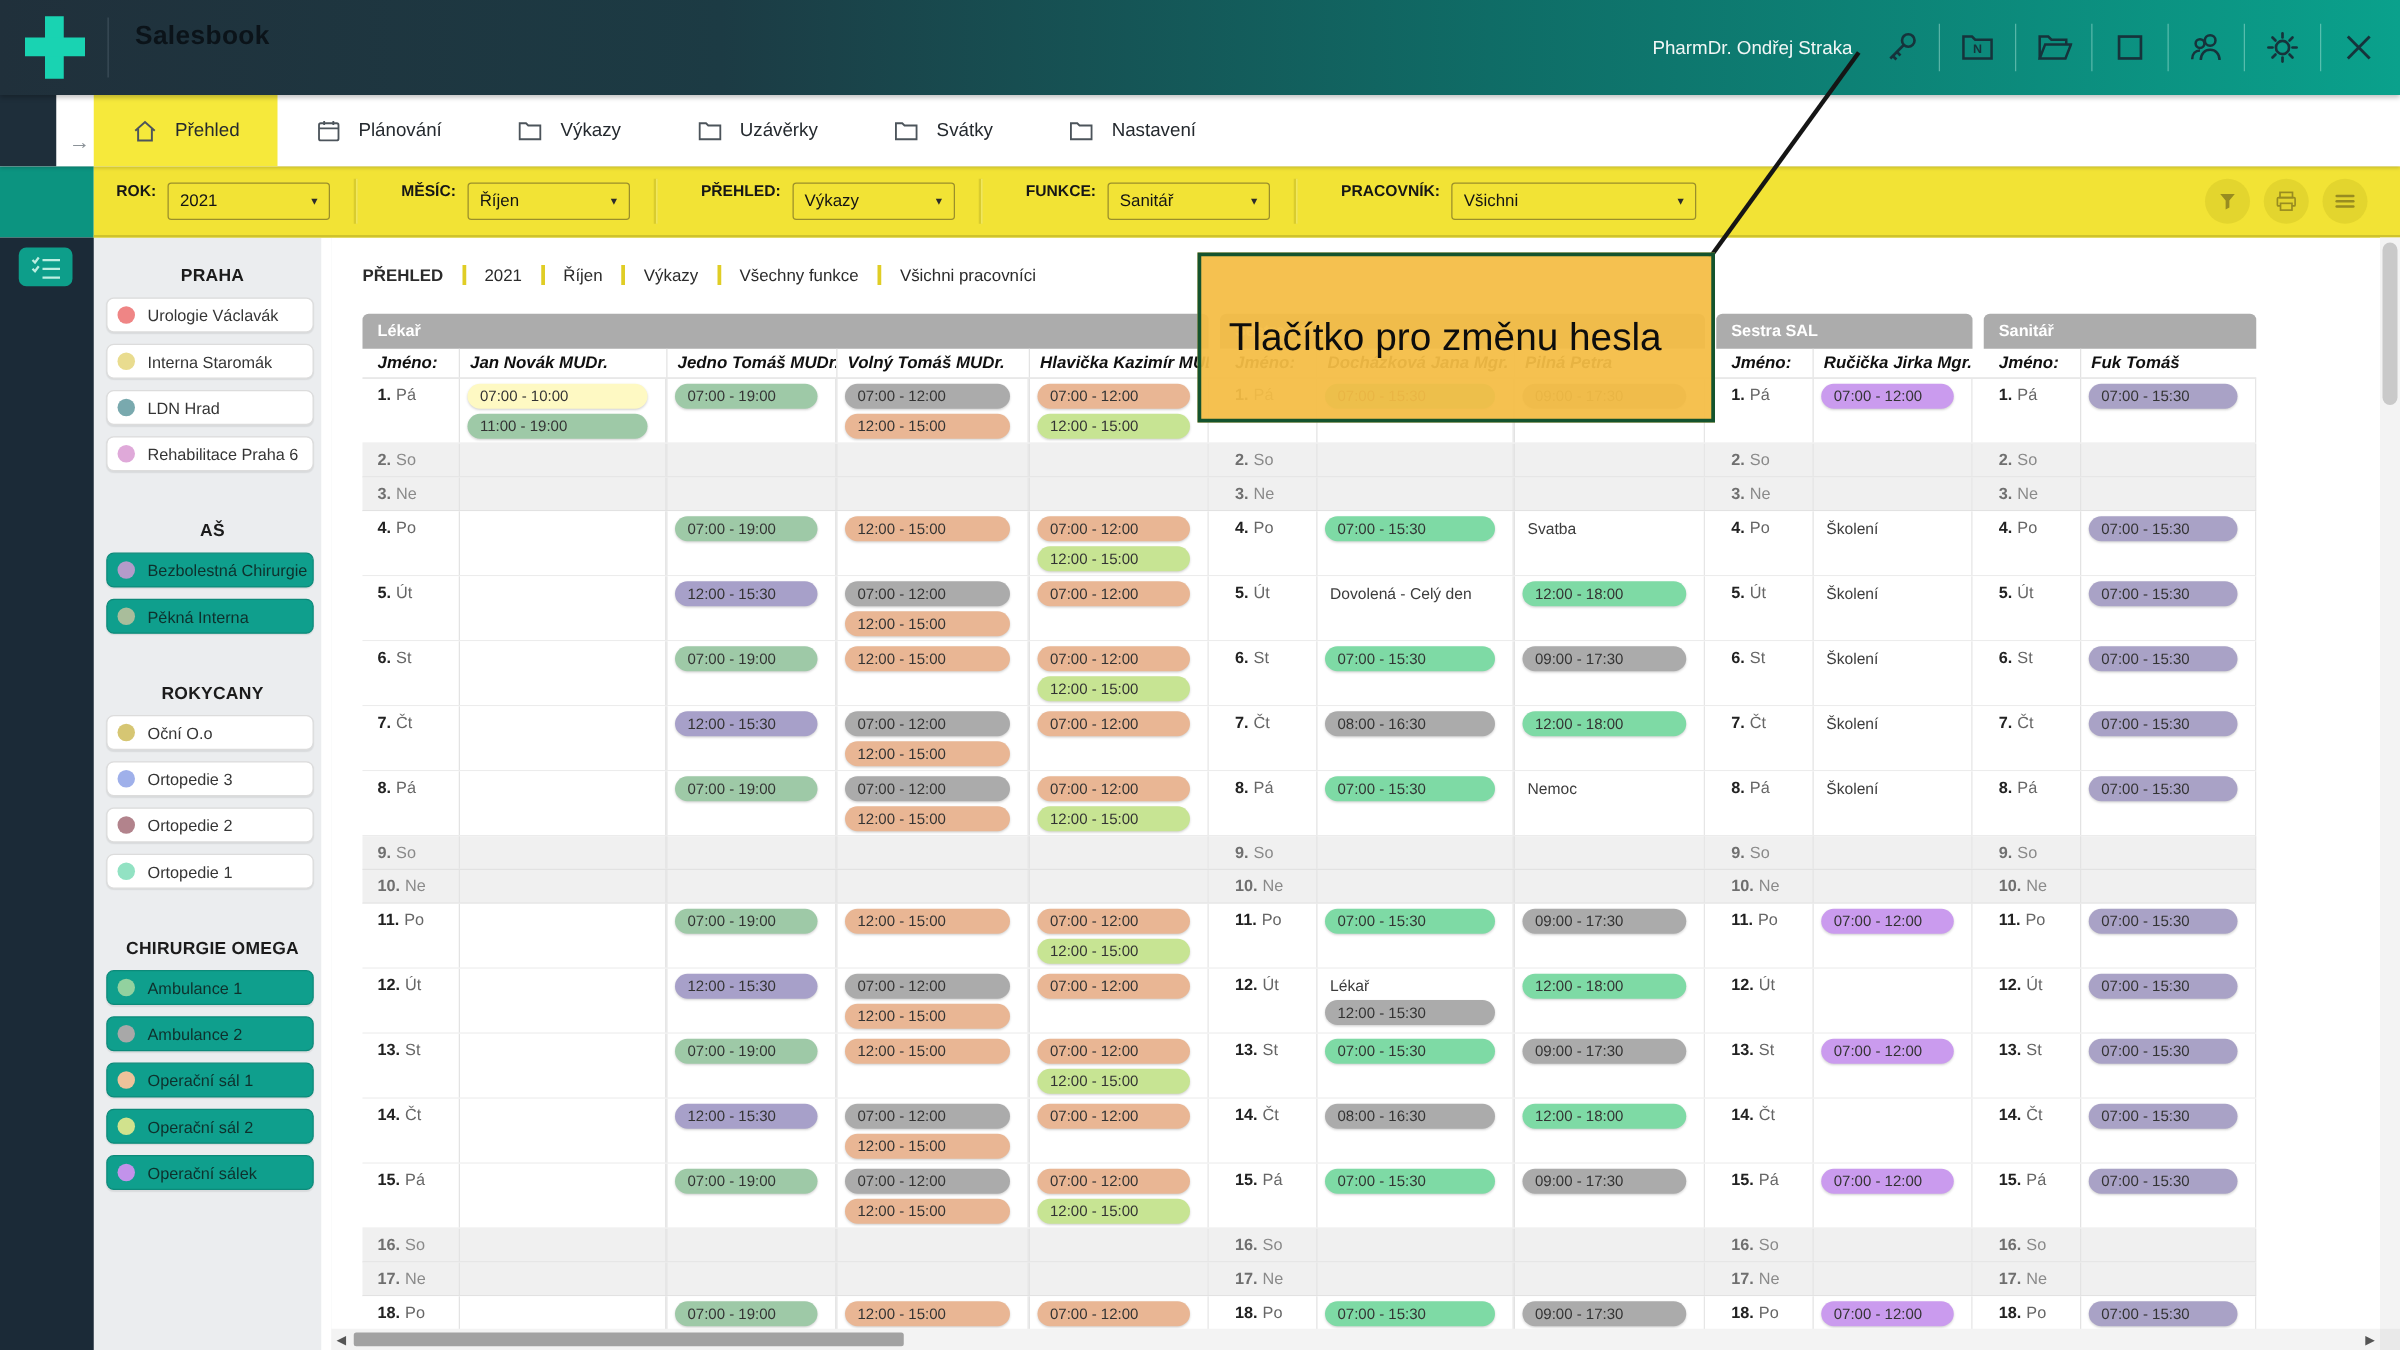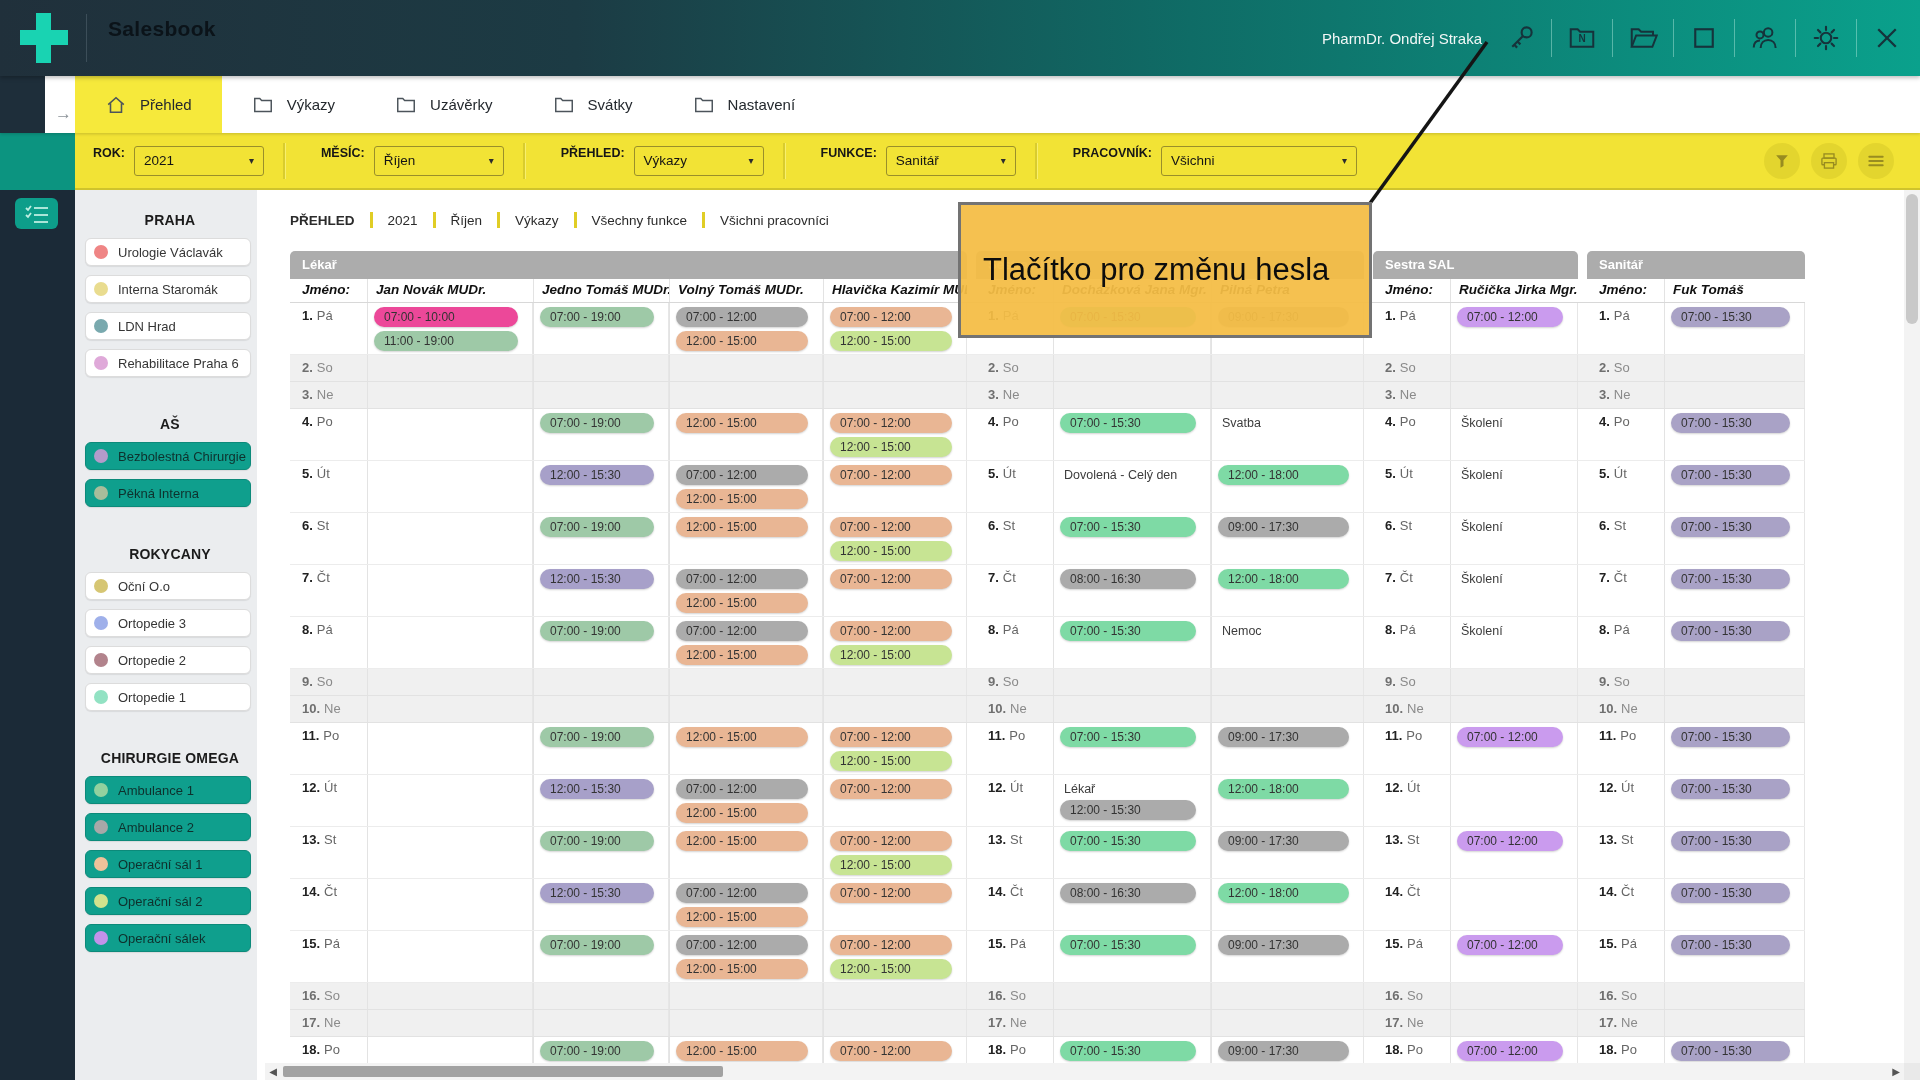--- a/index.html
+++ b/index.html
@@ -97,21 +97,21 @@
   .vscroll{position:absolute;left:1904px;top:190px;width:16px;height:890px;background:#f3f3f3;z-index:16;}
   .vthumb{position:absolute;left:2px;top:4px;width:12px;height:130px;background:#c9c9c9;border-radius:6px;}
   .hscroll{position:absolute;left:265px;top:1063px;width:1639px;height:17px;background:#f3f3f3;z-index:16;display:flex;align-items:center;}
   .harrow{width:16px;text-align:center;font-size:10px;color:#555;cursor:pointer;}
   .hthumb{position:absolute;left:18px;top:3px;width:440px;height:11px;background:#a2a2a2;border-radius:2px;cursor:pointer;}
   .hcorner{position:absolute;left:1904px;top:1063px;width:16px;height:17px;background:#e9e9e9;z-index:16;}
 
   
   .callout-svg{position:absolute;left:0;top:0;width:1920px;height:1080px;z-index:58;pointer-events:none;}
   .tooltip{position:absolute;left:958px;top:202px;width:414px;height:136px;background:rgba(244,189,69,.94);
-    border:3px solid #737373;box-sizing:border-box;z-index:60;display:flex;align-items:center;padding-left:22px;}
+    border:3px solid #14532d;box-sizing:border-box;z-index:60;display:flex;align-items:center;padding-left:22px;}
   .tooltip-text{font-size:31px;color:#0d0d0d;white-space:nowrap;}
 </style>
 </head>
 <body>
 
 <div class="stage">
 
   <div class="topbar">
     <div class="logo"></div>
     <div class="logo-sep"></div>
@@ -189,20 +189,29 @@
     <div class="tabs" id="tabs">
         <div class="tab active">
           <span class="ticon"><svg viewBox="0 0 24 24" fill="none" stroke="currentColor" stroke-width="1.7">
               <path d="M3.5 11.5 L12 4 l8.5 7.5"></path>
               <path d="M6 10 V20 h12 V10"></path>
             </svg></span>
           <span class="tlabel">Přehled</span>
         </div>
         <div class="tab">
           <span class="ticon"><svg viewBox="0 0 24 24" fill="none" stroke="currentColor" stroke-width="1.6">
+              <rect x="3.5" y="5" width="17" height="15" rx="1.5"></rect>
+              <line x1="3.5" y1="9.5" x2="20.5" y2="9.5"></line>
+              <line x1="8" y1="3" x2="8" y2="6.5"></line>
+              <line x1="16" y1="3" x2="16" y2="6.5"></line>
+            </svg></span>
+          <span class="tlabel">Plánování</span>
+        </div>
+        <div class="tab">
+          <span class="ticon"><svg viewBox="0 0 24 24" fill="none" stroke="currentColor" stroke-width="1.6">
               <path d="M3 19 V5 h5.5 l2 2 H21 v12 Z"></path>
             </svg></span>
           <span class="tlabel">Výkazy</span>
         </div>
         <div class="tab">
           <span class="ticon"><svg viewBox="0 0 24 24" fill="none" stroke="currentColor" stroke-width="1.6">
               <path d="M3 19 V5 h5.5 l2 2 H21 v12 Z"></path>
             </svg></span>
           <span class="tlabel">Uzávěrky</span>
         </div>
@@ -413,21 +422,21 @@
           <div style="width: 9px;"></div>
           <div class="ncell" style="width: 77px; padding-left: 12px;">Jméno:</div>
           <div class="ncell" style="width: 128px; padding-left: 8px; border-left: 1px solid rgb(227, 227, 227);">Ručička Jirka Mgr.</div>
           <div style="width: 9px;"></div>
           <div class="ncell" style="width: 77px; padding-left: 12px;">Jméno:</div>
           <div class="ncell" style="width: 141px; padding-left: 8px; border-left: 1px solid rgb(227, 227, 227);">Fuk Tomáš</div>
         </div>
         <div class="drow" style="height: 51px;">
           <div class="cell daycell" style="width: 77px;"><b>1.</b><span>Pá</span></div>
           <div class="cell secline" style="width: 166px; border-left: 1px solid rgb(227, 227, 227);">
-            <div class="chip" style="background: #ec4899;">07:00 - 10:00</div>
+            <div class="chip" style="background: #fef9c3;">07:00 - 10:00</div>
             <div class="chip" style="background: rgb(158, 201, 167);">11:00 - 19:00</div>
           </div>
           <div class="cell secline" style="width: 136px; border-left: 1px solid rgb(227, 227, 227);">
             <div class="chip" style="background: rgb(158, 201, 167);">07:00 - 19:00</div>
           </div>
           <div class="cell secline" style="width: 154px; border-left: 1px solid rgb(227, 227, 227);">
             <div class="chip" style="background: rgb(171, 171, 171);">07:00 - 12:00</div>
             <div class="chip" style="background: rgb(233, 182, 148);">12:00 - 15:00</div>
           </div>
           <div class="cell secline" style="width: 144px; border-left: 1px solid rgb(227, 227, 227);">

